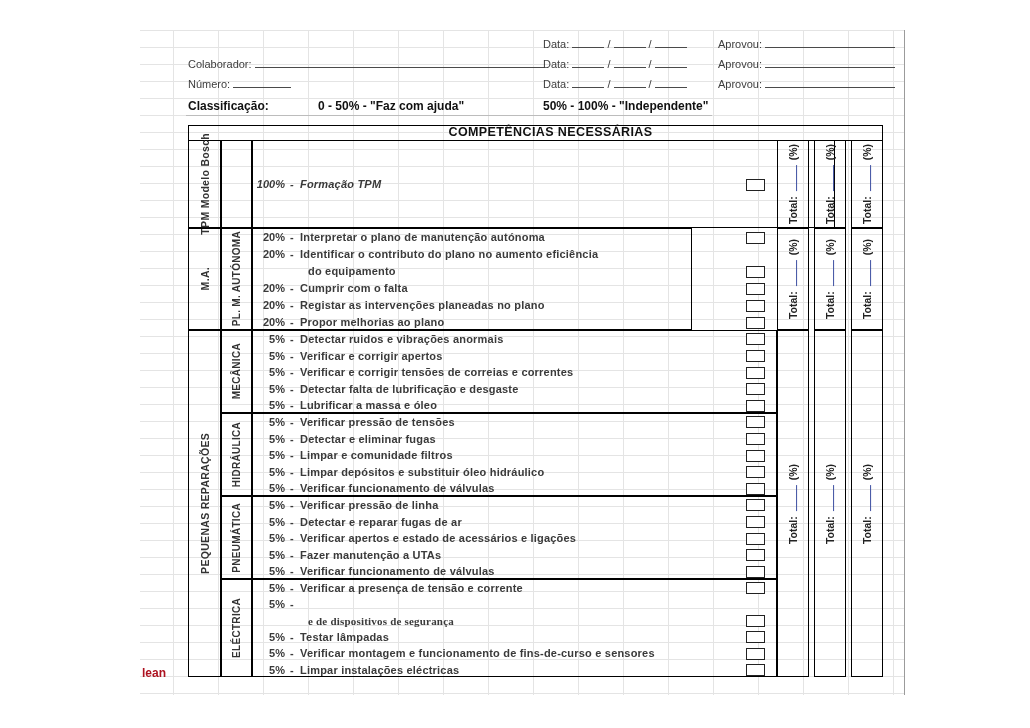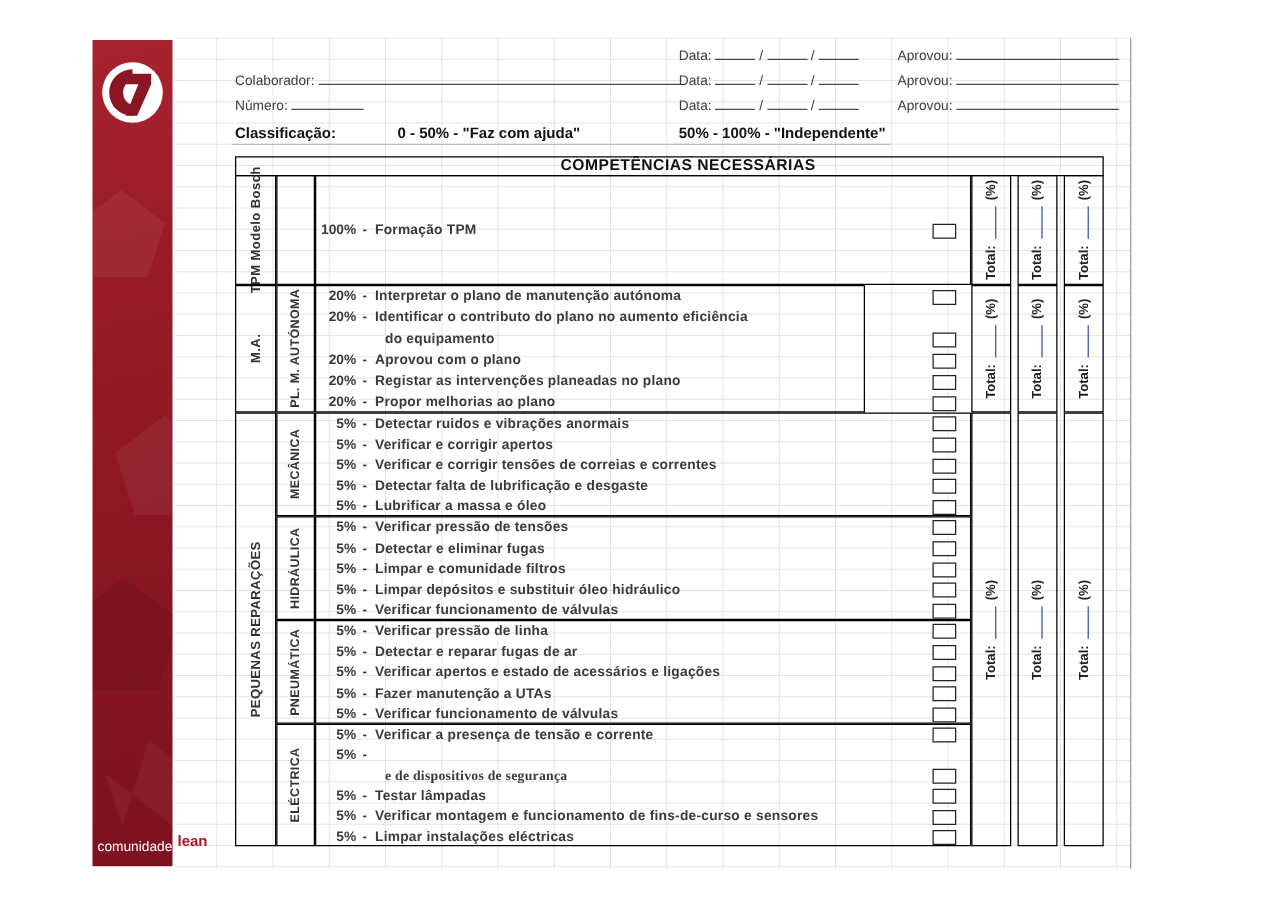--- a/index.html
+++ b/index.html
@@ -57,32 +57,20 @@
     align-items:center; gap:5px; font-size:10.5px; font-weight:bold; color:#222; }
   .totblank { width:26px; height:1px; background:#3d4fa1; margin-top:7px; }
 </style>
 </head>
 <body>
 
 <div id="stage">
 
   <div id="sheet-grid"></div>
 
-  <div id="sidebar">
-    <div class="poly" style="left:-12px;top:120px;width:70px;height:70px;background:rgba(255,255,255,.06);clip-path:polygon(50% 0,100% 38%,80% 100%,20% 100%,0 38%)"></div>
-    <div class="poly" style="left:18px;top:300px;width:80px;height:80px;background:rgba(255,255,255,.05);clip-path:polygon(50% 0,100% 38%,80% 100%,20% 100%,0 38%)"></div>
-    <div class="poly" style="left:-20px;top:430px;width:90px;height:90px;background:rgba(0,0,0,.08);clip-path:polygon(50% 0,100% 38%,80% 100%,20% 100%,0 38%)"></div>
-    <div class="poly" style="left:10px;top:560px;width:70px;height:70px;background:rgba(255,255,255,.045);clip-path:polygon(50% 0,100% 38%,80% 100%,0 38%,20% 100%)"></div>
-    <svg id="sidebar-logo" width="56" height="56" viewBox="0 0 60 60">
-      <circle cx="30" cy="30" r="26" fill="#ffffff"></circle>
-      <path d="M30 10 A20 20 0 0 0 30 50 L30 41 A11.5 11.5 0 0 1 30 19 Z" fill="#8a1623"></path>
-      <path d="M23 14 H46 V23 L34 50 H24 L35 23 H23 Z" fill="#8a1623"></path>
-    </svg>
-    <div id="comunidade-text">comunidade</div>
-  </div>
   <div id="lean-text">lean</div>
 
   <div class="frow" style="left:188px;top:56px;">
     <span>Colaborador:</span>
     <span class="fline w290"></span>
   </div>
   <div class="frow" style="left:188px;top:76px;">
     <span>Número:</span>
     <span class="fline w58"></span>
   </div>
@@ -135,21 +123,21 @@
       <div class="box" style="left: 188px; top: 140px; width: 33px; height: 88px;">
         <div class="vlabel">TPM Modelo Bosch</div>
       </div>
       <div class="box" style="left: 188px; top: 228px; width: 33px; height: 102px;">
         <div class="vlabel">M.A.</div>
       </div>
       <div class="box" style="left: 188px; top: 330px; width: 33px; height: 347px;">
         <div class="vlabel">PEQUENAS REPARAÇÕES</div>
       </div>
       <div class="box" style="left: 221px; top: 140px; width: 31px; height: 88px;"></div>
-      <div class="groupbox" style="left: 252px; top: 140px; width: 525px; height: 88px;">
+      <div class="groupbox" style="left: 252px; top: 140px; width: 583px; height: 88px; font-style: italic;">
         <div class="crow" style="top: 35px; height: 17px; line-height: 17px;">
           <span class="pct">100%</span>
           <span class="dash">-</span>
           <span class="ctext">Formação TPM</span>
         </div>
         <div class="cbox" style="left: 493px; top: 37.5px;"></div>
       </div>
       <div class="box" style="left: 221px; top: 228px; width: 31px; height: 102px;">
         <div class="vlabel" style="font-size: 10px;">PL. M. AUTÓNOMA</div>
       </div>
@@ -165,21 +153,21 @@
           <span class="dash">-</span>
           <span class="ctext">Identificar o contributo do plano no aumento eficiência</span>
         </div>
         <div class="crow indent" style="top: 34px; height: 17px; line-height: 17px;">
           <span class="ctext">do equipamento</span>
         </div>
         <div class="cbox" style="left: 493px; top: 36.5px;"></div>
         <div class="crow" style="top: 51px; height: 17px; line-height: 17px;">
           <span class="pct">20%</span>
           <span class="dash">-</span>
-          <span class="ctext">Aprovou com o plano</span>
+          <span class="ctext">Cumprir com o falta</span>
         </div>
         <div class="cbox" style="left: 493px; top: 53.5px;"></div>
         <div class="crow" style="top: 68px; height: 17px; line-height: 17px;">
           <span class="pct">20%</span>
           <span class="dash">-</span>
           <span class="ctext">Registar as intervenções planeadas no plano</span>
         </div>
         <div class="cbox" style="left: 493px; top: 70.5px;"></div>
         <div class="crow" style="top: 85px; height: 17px; line-height: 17px;">
           <span class="pct">20%</span>

